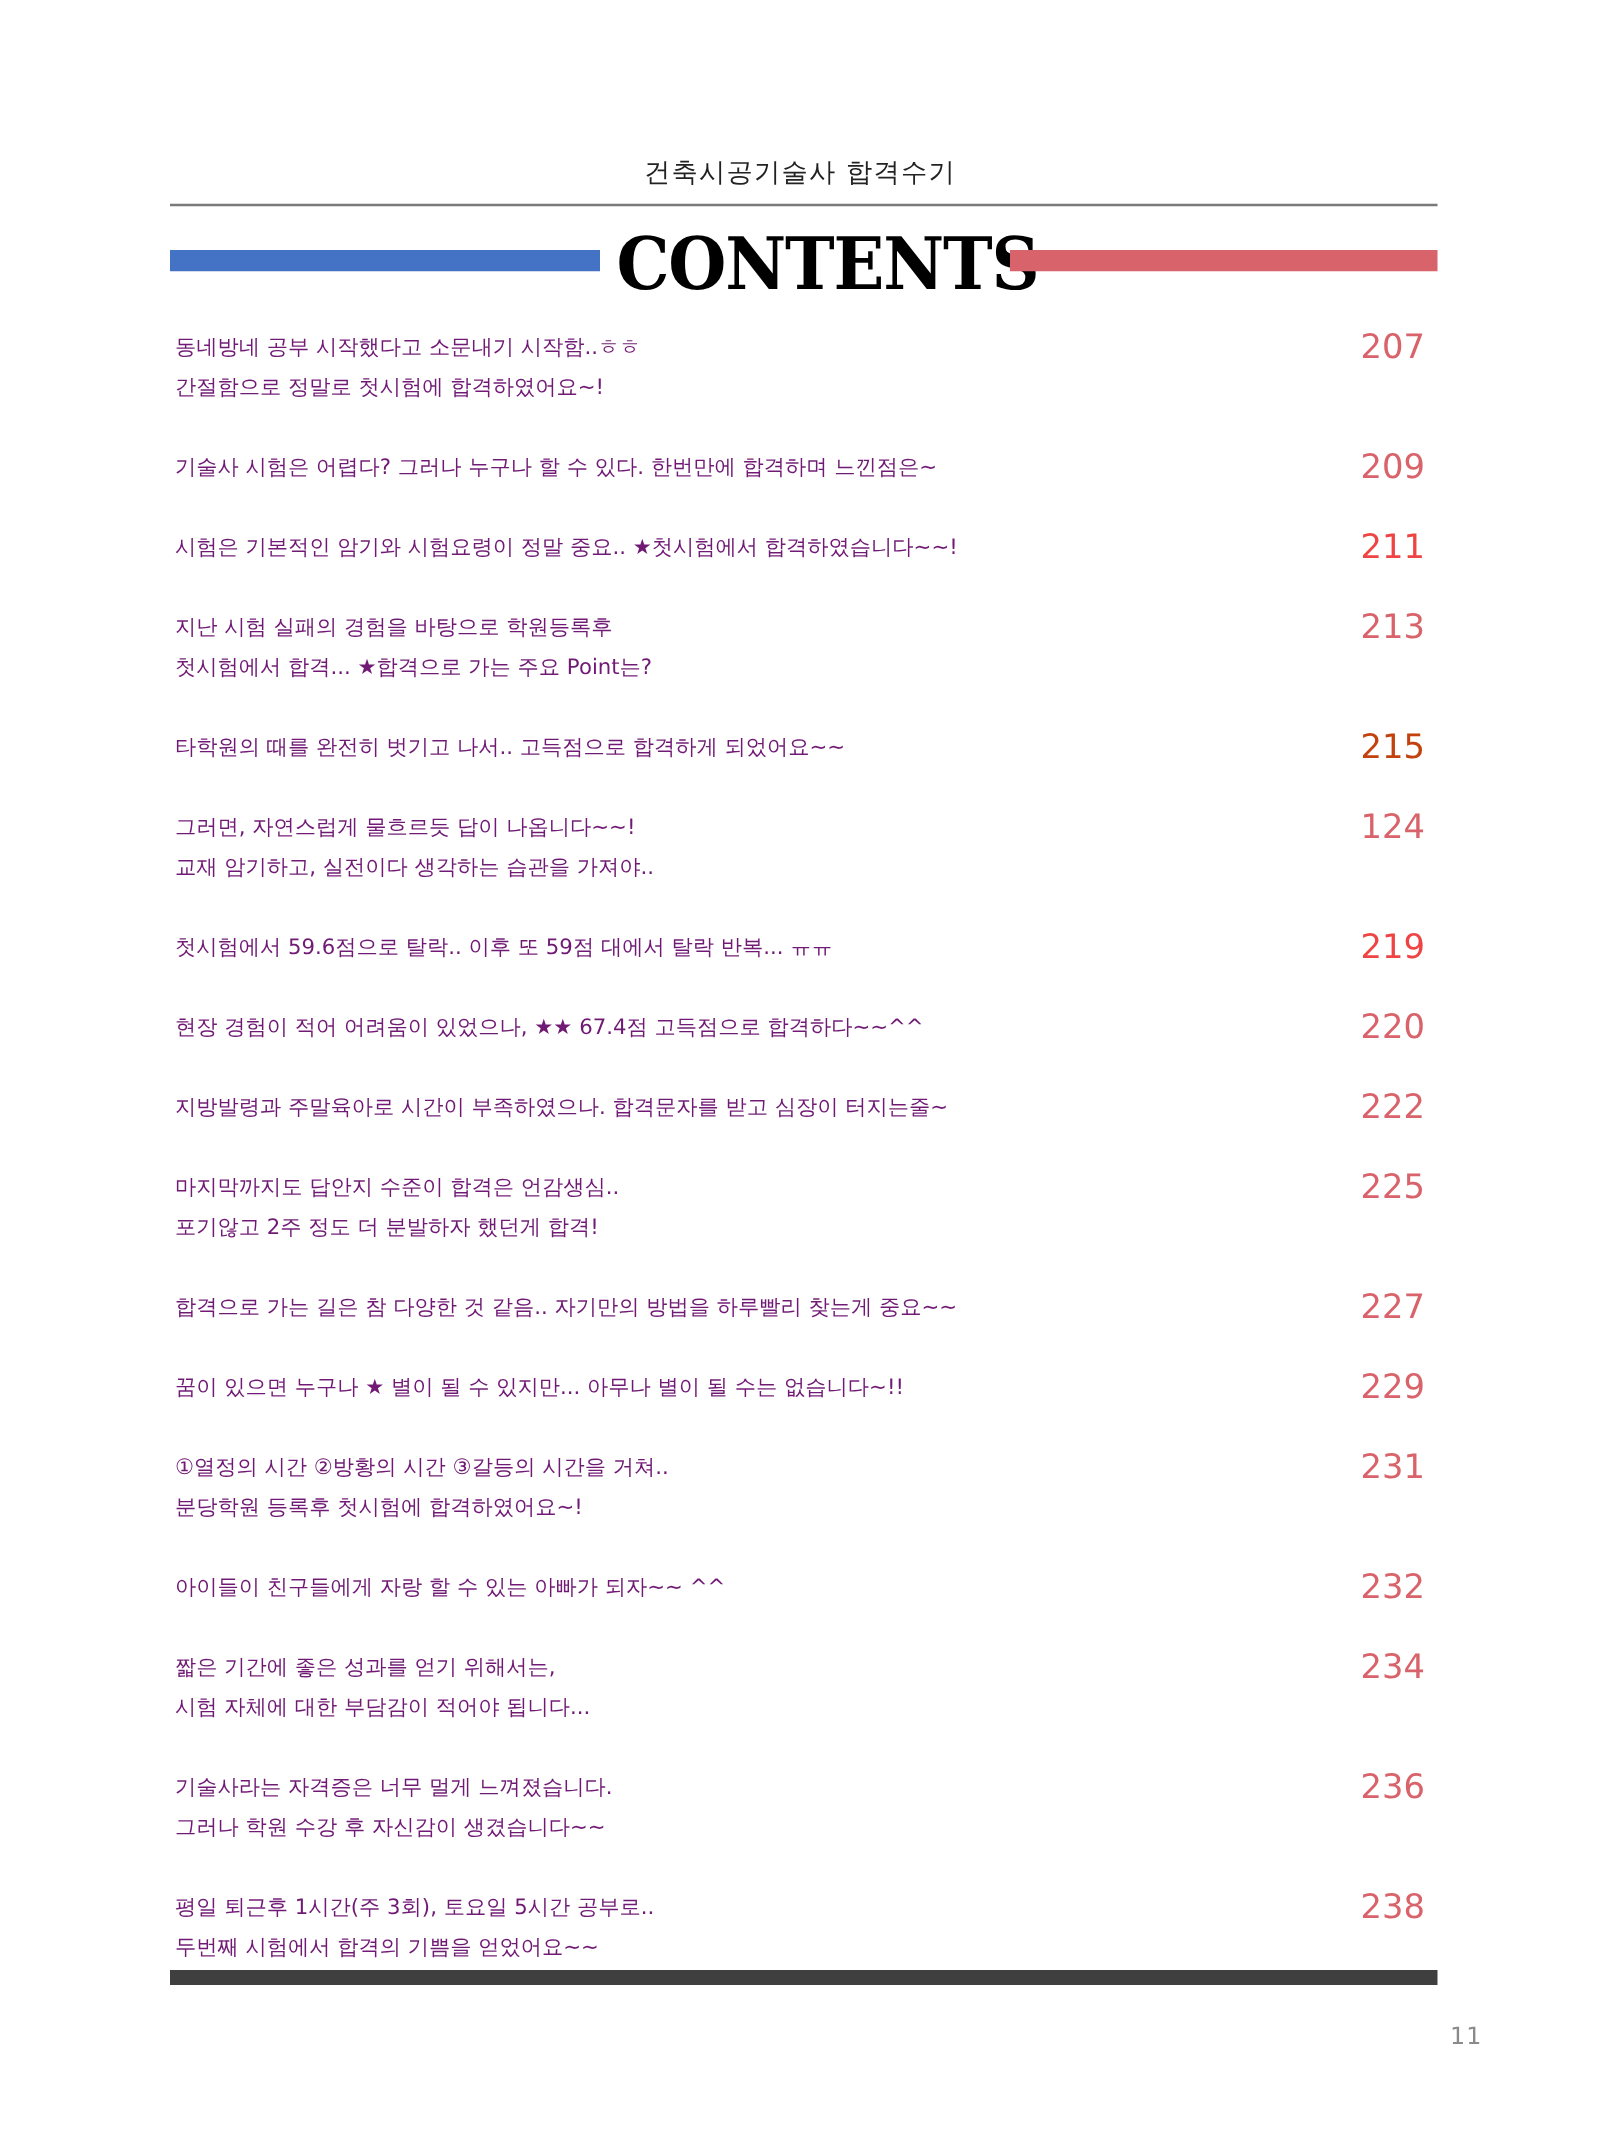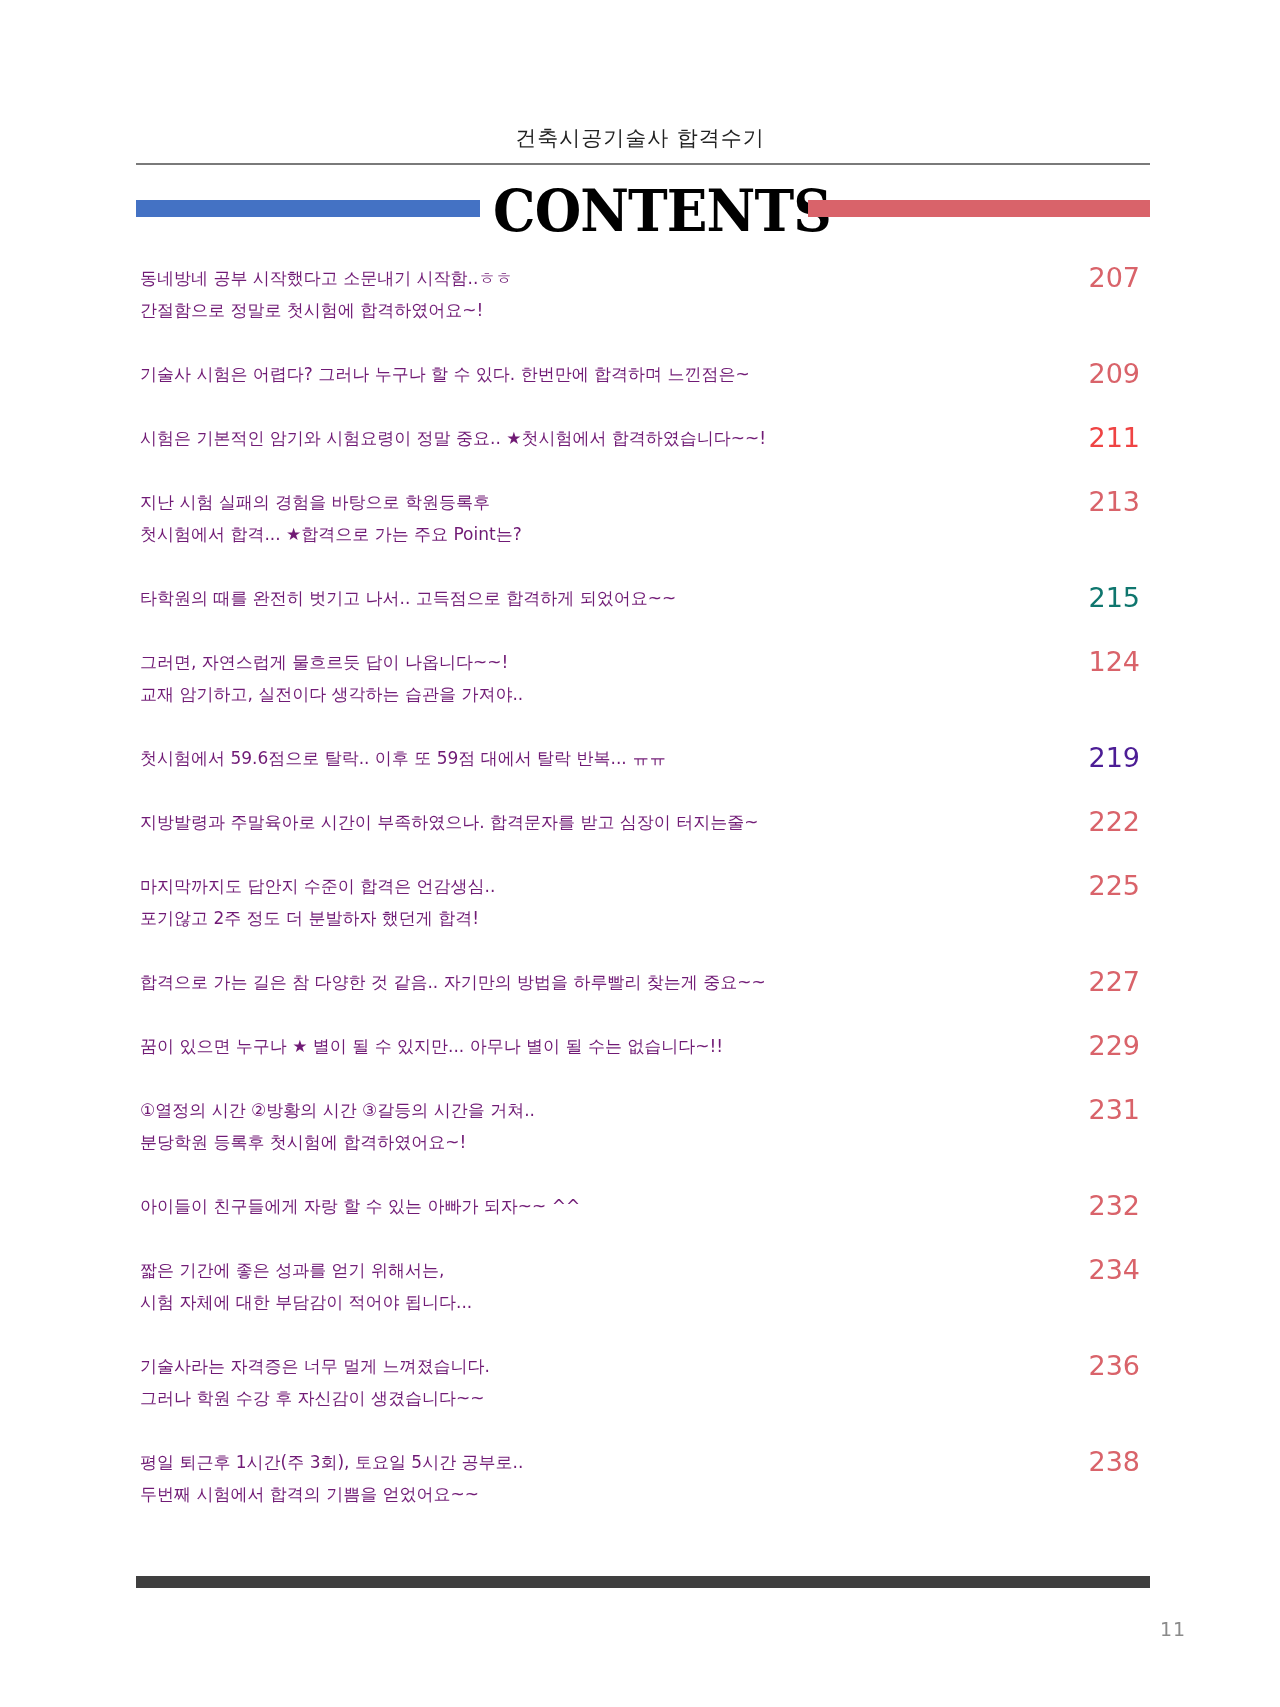--- a/index.html
+++ b/index.html
@@ -57,34 +57,40 @@
       <div class="lines">
         <div class="line">지난 시험 실패의 경험을 바탕으로 학원등록후</div>
         <div class="line">첫시험에서 합격... ★합격으로 가는 주요 Point는?</div>
       </div>
       <div class="page" style="color: rgb(217, 99, 106);">213</div>
     </div>
     <div class="entry" style="height: 64px;">
       <div class="lines">
         <div class="line">타학원의 때를 완전히 벗기고 나서.. 고득점으로 합격하게 되었어요~~</div>
       </div>
-      <div class="page" style="color: #0f766e;">215</div>
+      <div class="page" style="color: #c2410c;">215</div>
     </div>
     <div class="entry" style="height: 96px;">
       <div class="lines">
         <div class="line">그러면, 자연스럽게 물흐르듯 답이 나옵니다~~!</div>
         <div class="line">교재 암기하고, 실전이다 생각하는 습관을 가져야..</div>
       </div>
       <div class="page" style="color: rgb(217, 99, 106);">124</div>
     </div>
     <div class="entry" style="height: 64px;">
       <div class="lines">
         <div class="line">첫시험에서 59.6점으로 탈락.. 이후 또 59점 대에서 탈락 반복... ㅠㅠ</div>
       </div>
-      <div class="page" style="color: #4c1d95; margin-left: 22px;">219</div>
+      <div class="page" style="color: #ef4444; margin-left: 22px;">219</div>
+    </div>
+    <div class="entry" style="height: 64px;">
+      <div class="lines">
+        <div class="line">현장 경험이 적어 어려움이 있었으나, ★★ 67.4점 고득점으로 합격하다~~^^</div>
+      </div>
+      <div class="page" style="color: rgb(217, 99, 106);">220</div>
     </div>
     <div class="entry" style="height: 64px;">
       <div class="lines">
         <div class="line">지방발령과 주말육아로 시간이 부족하였으나. 합격문자를 받고 심장이 터지는줄~</div>
       </div>
       <div class="page" style="color: rgb(217, 99, 106);">222</div>
     </div>
     <div class="entry" style="height: 96px;">
       <div class="lines">
         <div class="line">마지막까지도 답안지 수준이 합격은 언감생심..</div>

